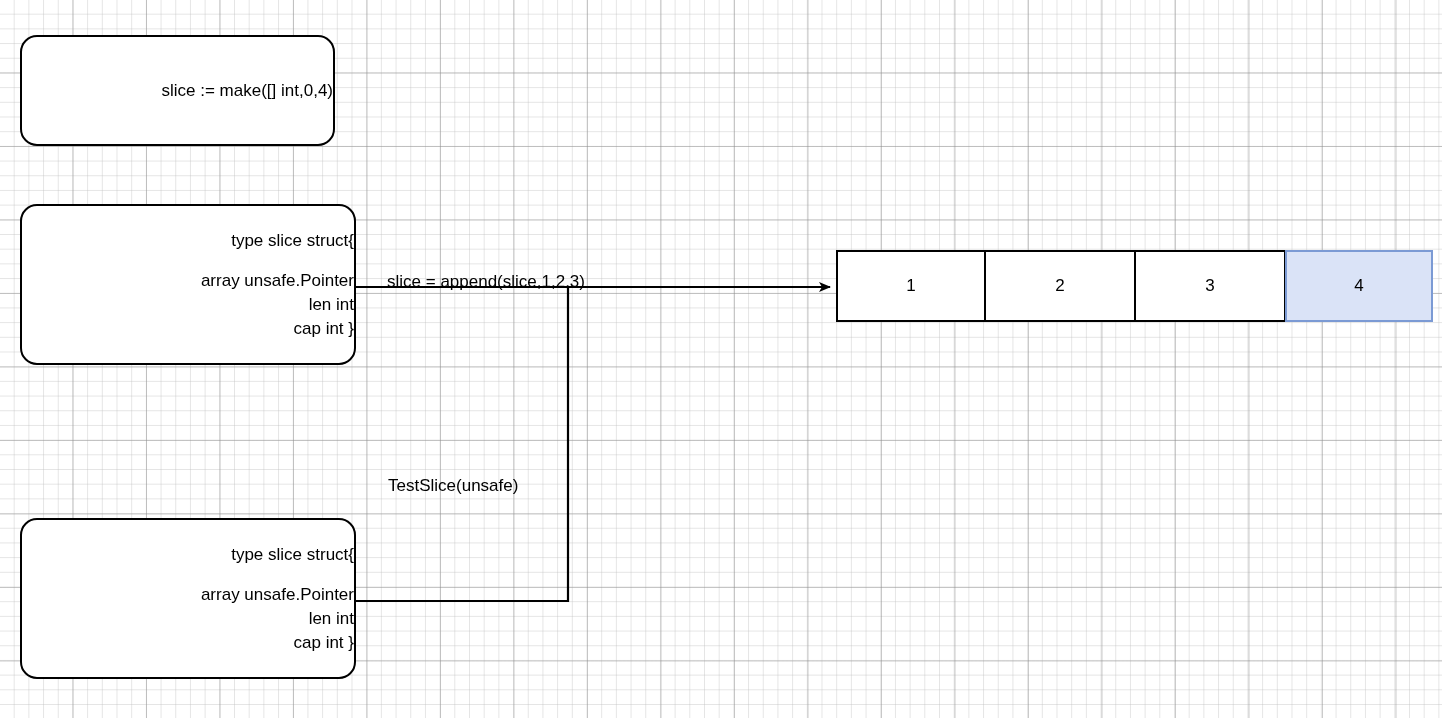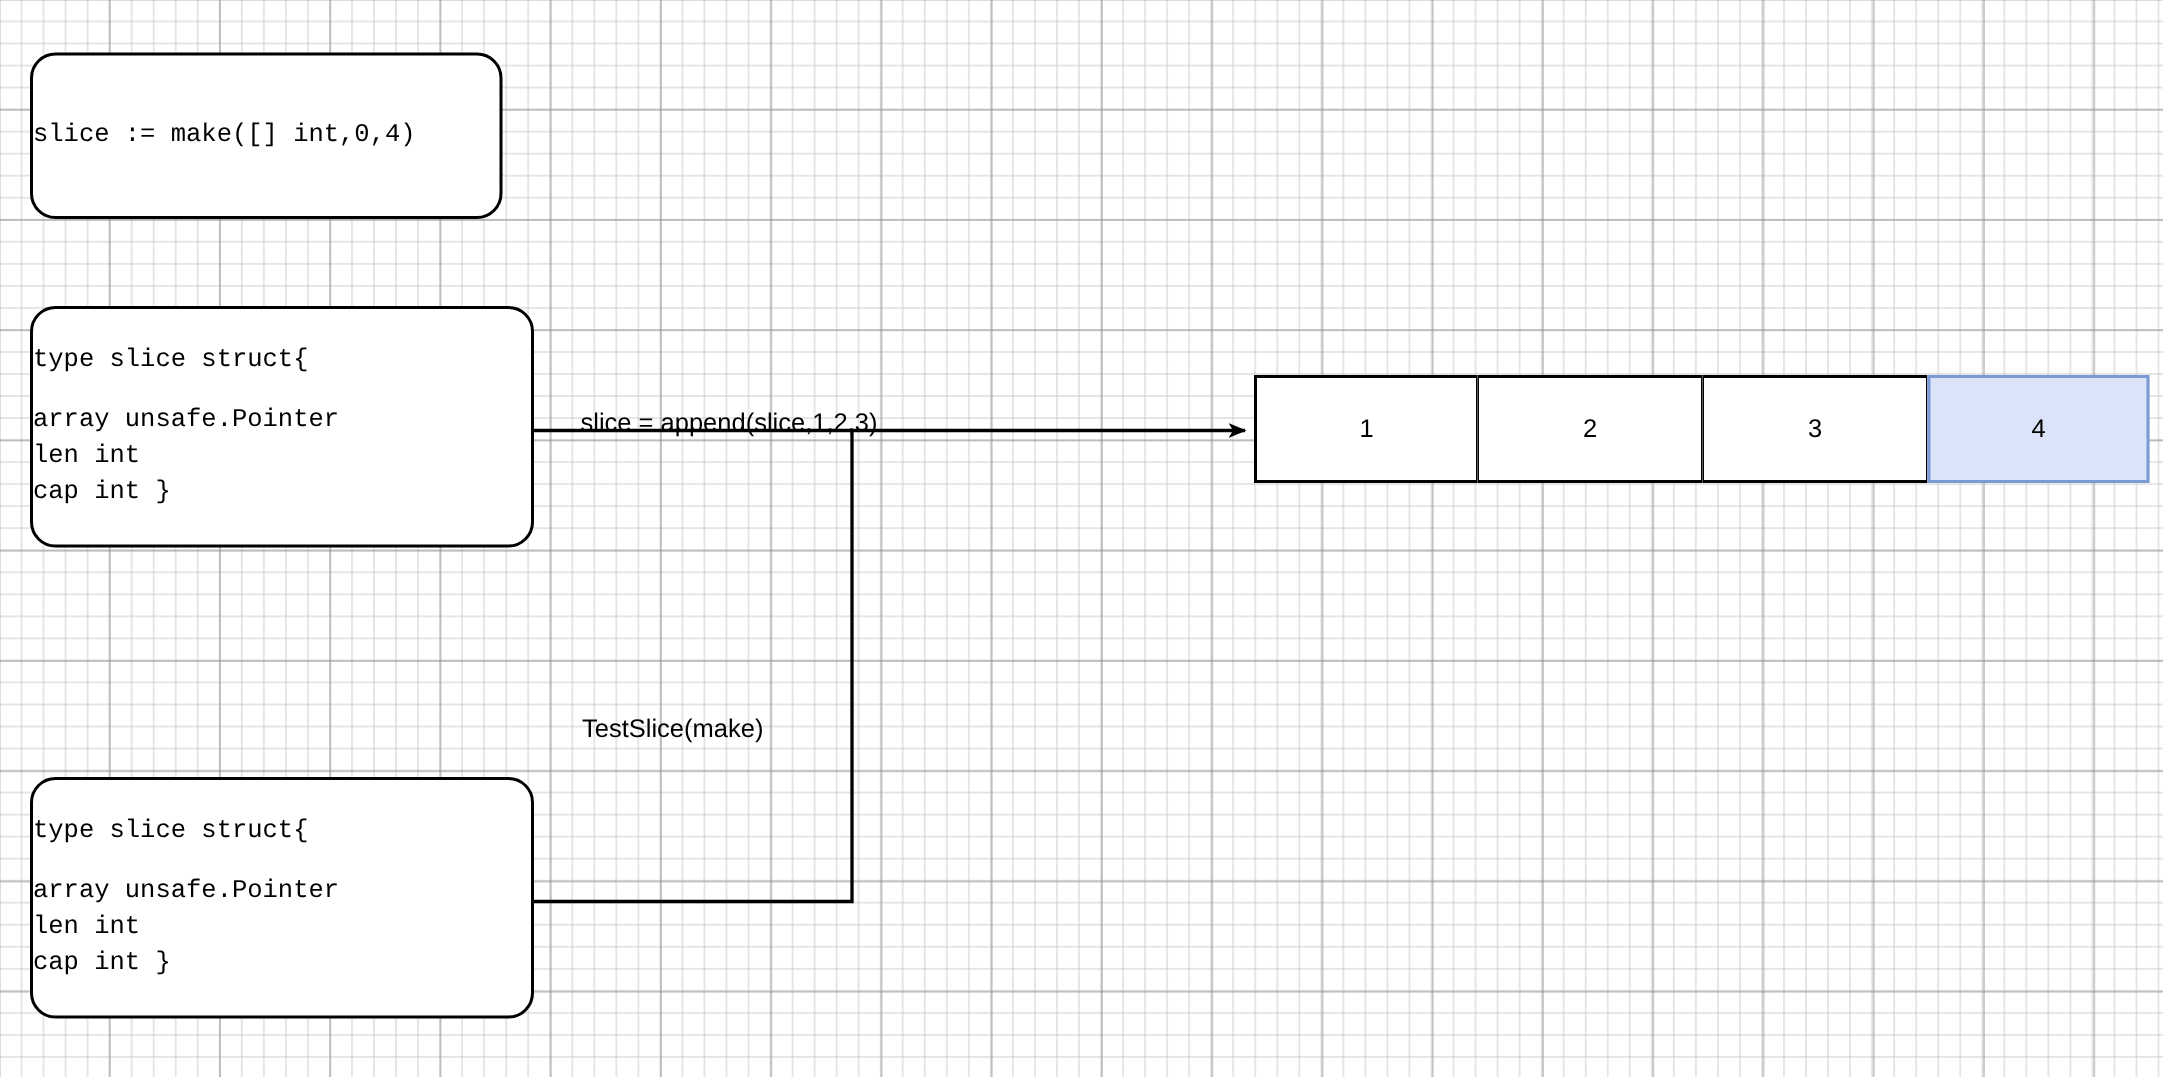--- a/index.html
+++ b/index.html
@@ -27,28 +27,27 @@
     font-family: "Liberation Sans", sans-serif;
   }
   .node {
     position: absolute;
     box-sizing: border-box;
     border: 2px solid #000000;
     background: #ffffff;
     border-radius: 17px;
     display: flex;
     flex-direction: column;
-    align-items: flex-start;
+    align-items: flex-end;
     justify-content: center;
     color: #000000;
     font-size: 17px;
     line-height: 24px;
     text-align: center;
     white-space: pre;
-    font-family: Liberation Mono, monospace;
   }
   .node .line { display: block; }
   .node .spacer { display: block; height: 16px; }
 
   .svg-layer {
     position: absolute;
     left: 0;
     top: 0;
     width: 1442px;
     height: 718px;
@@ -120,21 +119,21 @@
   <div class="node" style="left:20px; top:518px; width:336px; height:161px;">
     <span class="line">type slice struct{</span>
     <span class="spacer"></span>
     <span class="line">array unsafe.Pointer</span>
     <span class="line">len int</span>
     <span class="line">cap int }</span>
   </div>
 
   <div class="edge-label" style="left:387px; top:240px;">slice = append(slice,1,2,3)</div>
 
-  <div class="edge-label" style="left:388px; top:444px;">TestSlice(make)</div>
+  <div class="edge-label" style="left:388px; top:444px;">TestSlice(unsafe)</div>
 
   <div class="array-table" style="left:836px; top:250px;">
     <div class="cell plain first" style="width:149px; height:72px;">1</div>
     <div class="cell plain" style="width:150px; height:72px;">2</div>
     <div class="cell plain last" style="width:150px; height:72px;">3</div>
     <div class="cell highlight" style="width:148px; height:72px;">4</div>
   </div>
 
 </div>
 

